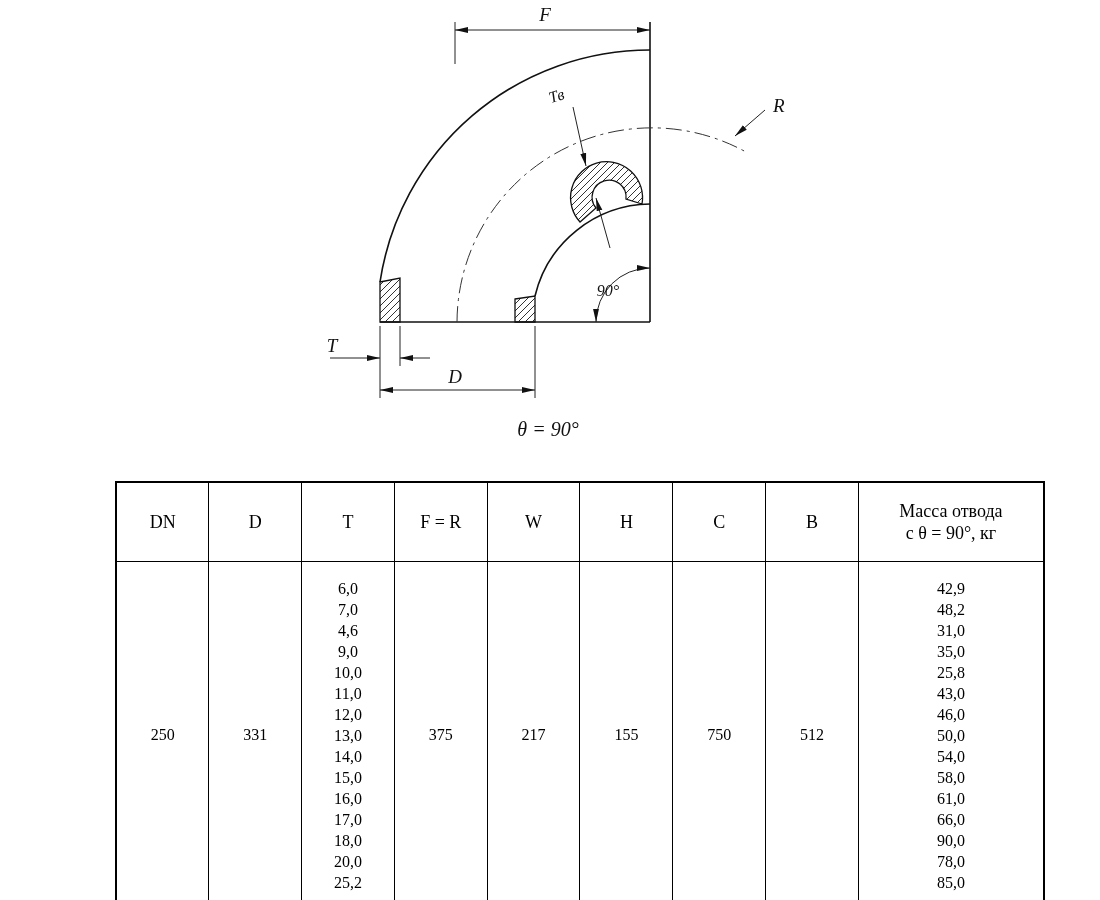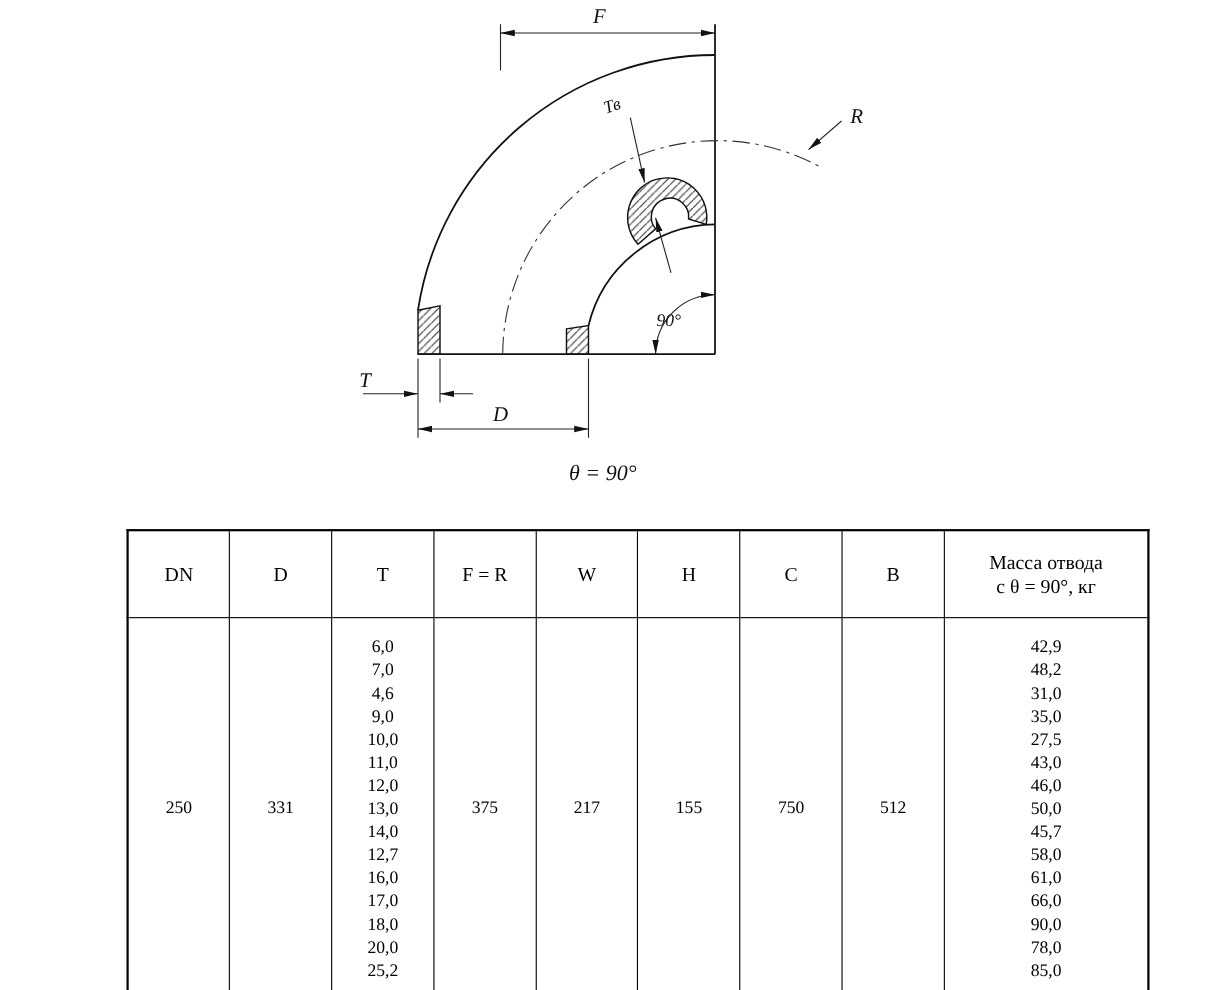--- a/index.html
+++ b/index.html
@@ -158,44 +158,44 @@
           <div class="values">
               <div>6,0</div>
               <div>7,0</div>
               <div>4,6</div>
               <div>9,0</div>
               <div>10,0</div>
               <div>11,0</div>
               <div>12,0</div>
               <div>13,0</div>
               <div>14,0</div>
-              <div>12,7</div>
+              <div>15,0</div>
               <div>16,0</div>
               <div>17,0</div>
               <div>18,0</div>
               <div>20,0</div>
               <div>25,2</div>
             </div>
         </td>
         <td>375</td>
         <td>217</td>
         <td>155</td>
         <td>750</td>
         <td>512</td>
         <td>
           <div class="values">
               <div>42,9</div>
               <div>48,2</div>
               <div>31,0</div>
               <div>35,0</div>
-              <div>27,5</div>
+              <div>25,8</div>
               <div>43,0</div>
               <div>46,0</div>
               <div>50,0</div>
-              <div>45,7</div>
+              <div>54,0</div>
               <div>58,0</div>
               <div>61,0</div>
               <div>66,0</div>
               <div>90,0</div>
               <div>78,0</div>
               <div>85,0</div>
             </div>
         </td>
       </tr>
     </tbody>

